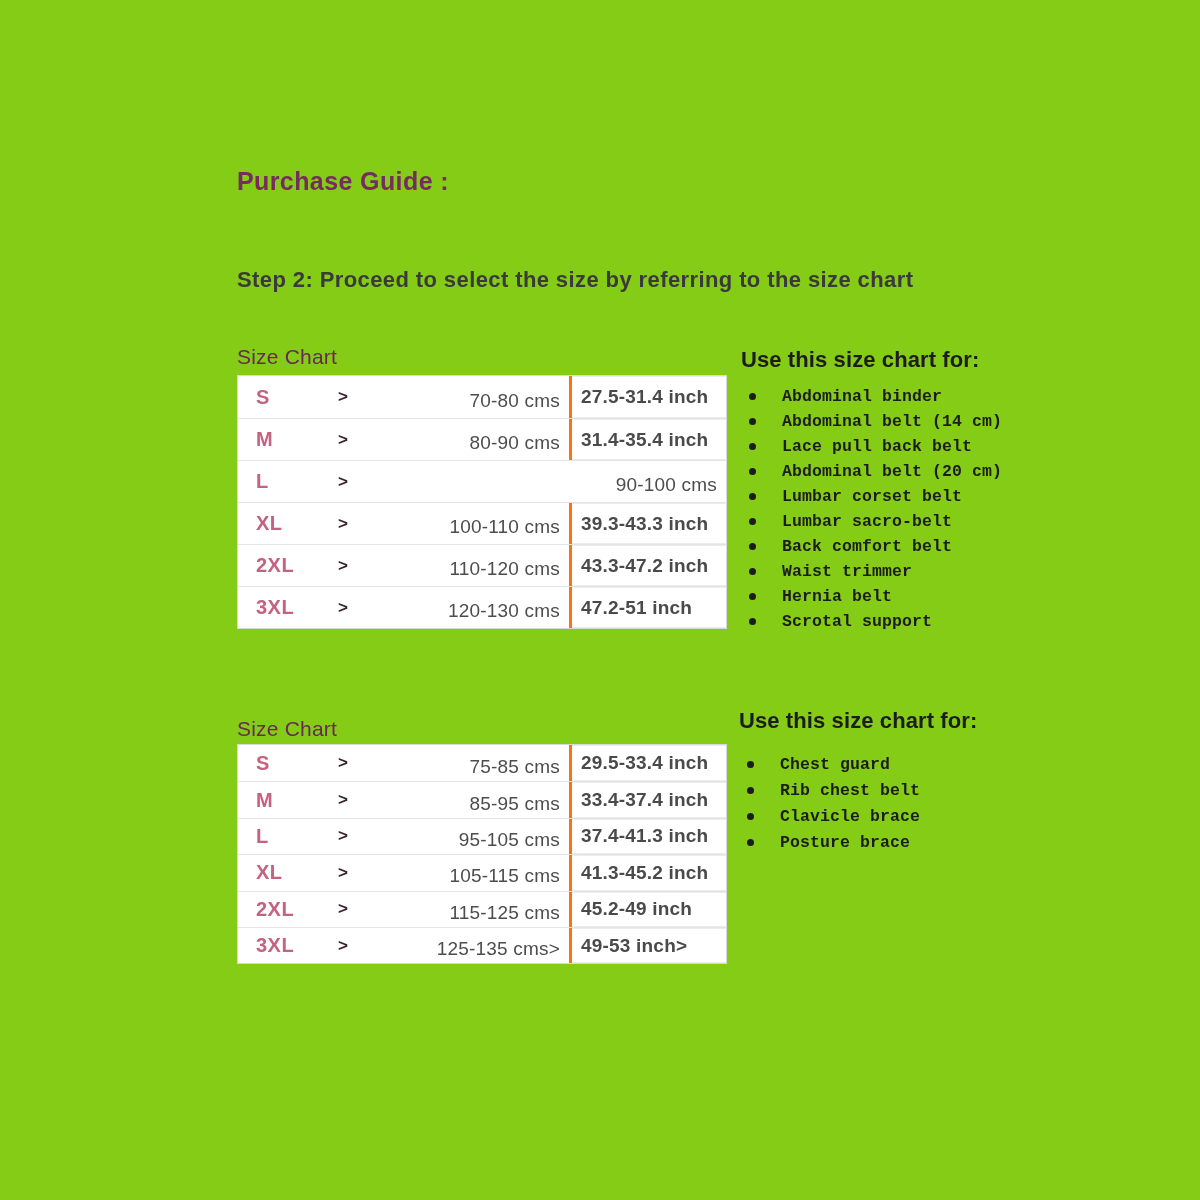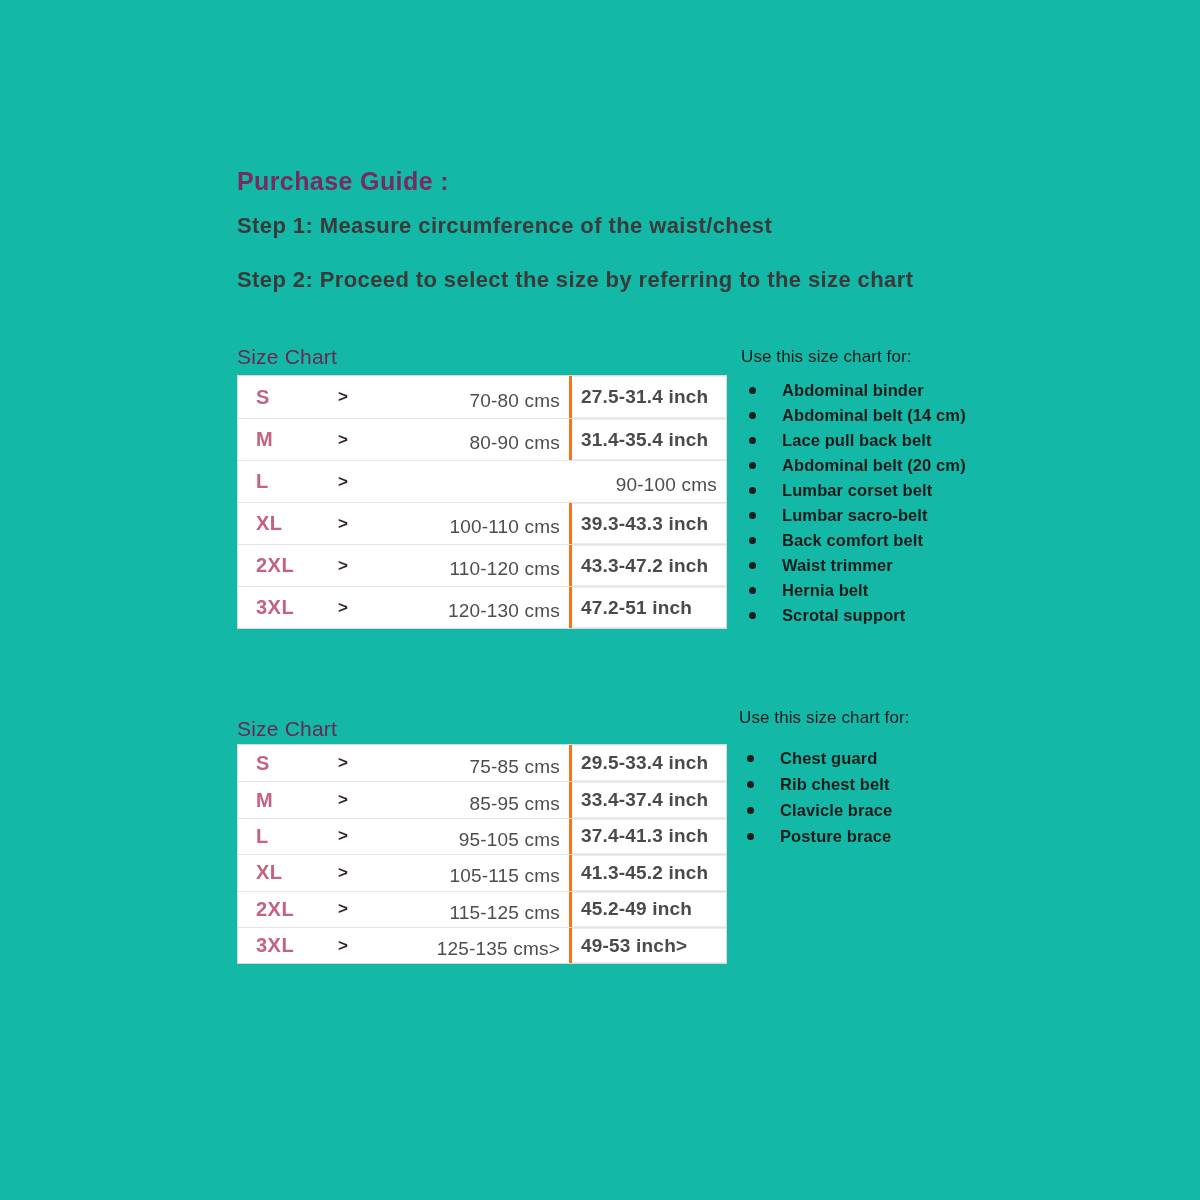--- a/index.html
+++ b/index.html
@@ -1,19 +1,19 @@
 <!DOCTYPE html>
 <html><head>
 <meta charset="utf-8">
 <style>
   * { margin:0; padding:0; box-sizing:border-box; }
   html,body { background:#ffffff; }
   body { font-family:"Liberation Sans", sans-serif; }
   .canvas {
-    position:relative; width:1200px; height:1200px; background:#14b8a6;
+    position:relative; width:1200px; height:1200px; background:#84cc16;
     overflow:hidden;
   }
   .page-title {
     position:absolute; left:237px; top:167px;
     font-size:25px; font-weight:700; letter-spacing:0.4px;
     color:#752c5e;
   }
   .step {
     position:absolute; left:237px;
     font-size:22px; font-weight:700; letter-spacing:0.4px;
@@ -60,44 +60,43 @@
     box-shadow: inset 0 1px 0 #ececec, inset 0 -1px 0 #ececec;
     font-weight: bold;
   }
 
   .usage {
     position:absolute;
   }
   .u1 { left:741px; top:347px; }
   .u2 { left:739px; top:708px; }
   .usage-title {
-    font-size:17px; font-weight:400; color:#1c1c1c; letter-spacing:0.1px;
+    font-size:22px; font-weight:700; color:#1c1c1c; letter-spacing:0.1px;
   }
   .usage ul { list-style:none; }
   .u1 ul { margin-top:11px; }
   .u2 ul { margin-top:17px; }
-  .usage li { display:flex; align-items:center; }
+  .usage li { display:flex; align-items:center;font-family:Liberation Mono, monospace; }
   .u1 li { height:25px; }
   .u2 li { height:26px; }
   .dot {
     flex:0 0 7px; width:7px; height:7px; border-radius:50%;
     background:#1c1c1c; margin-left:8px; margin-right:26px;
   }
   .usage-label {
     font-size:16.5px; font-weight:700; color:#1c1c1c; letter-spacing:0.1px;
     white-space:nowrap;
   }
 </style>
 </head>
 <body>
 
 <div class="canvas">
 
   <div class="page-title">Purchase Guide :</div>
-  <div class="step step1">Step 1: Measure circumference of the waist/chest</div>
   <div class="step step2">Step 2: Proceed to select the size by referring to the size chart</div>
 
   <div class="chart-heading ch1">Size Chart</div>
 
   <div class="size-table t1">
     <div class="trow">
       <span class="cell-size">S</span>
       <span class="cell-arrow">&gt;</span>
       <span class="cell-cms">70-80 cms</span>
       <span class="cell-inch">27.5-31.4 inch</span>

